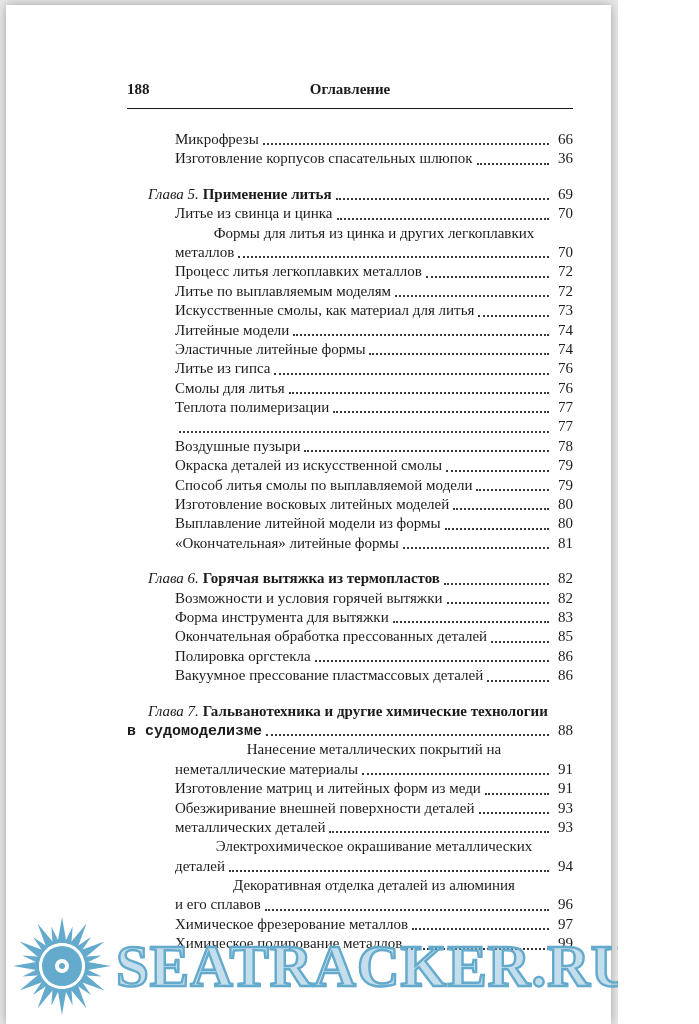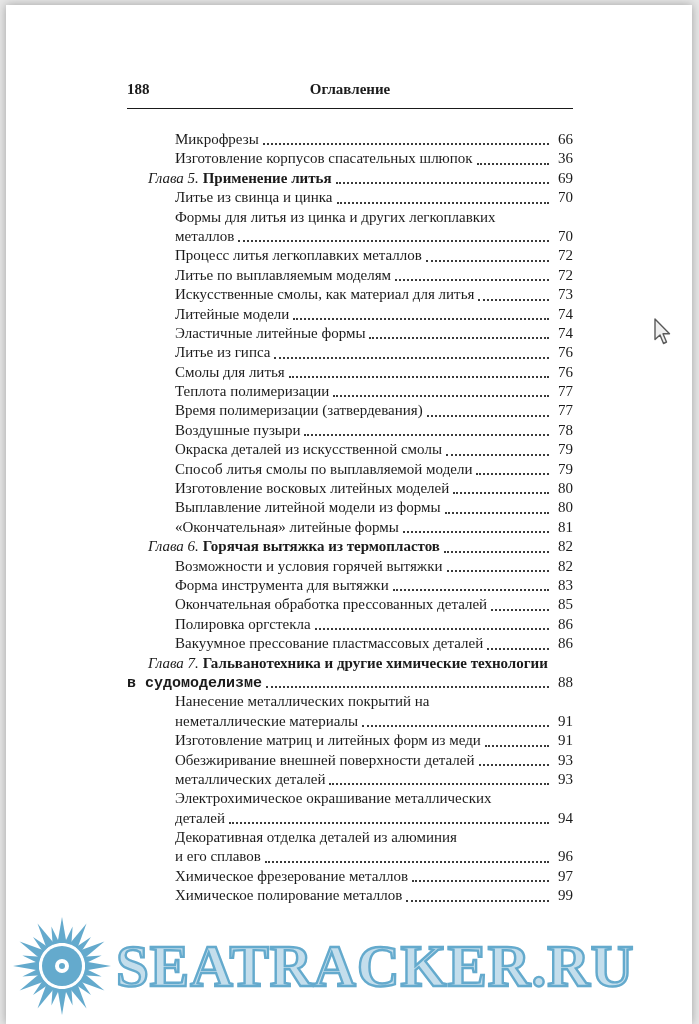--- a/index.html
+++ b/index.html
@@ -1,18 +1,18 @@
 <!DOCTYPE html>
 <html><head>
 <meta charset="utf-8">
 <style>
   html, body { margin: 0; padding: 0; }
   .screen {
     position: relative;
-    width: 699px; height: 1024px;
+    width: 618px; height: 1024px;
     background: #e7e7e7;
     overflow: hidden;
     font-family: "Liberation Serif", serif;
   }
   .paper {
     position: absolute;
     left: 6px; right: 7px; top: 5px; bottom: 0;
     background: #ffffff;
     box-shadow: 0 0 9px rgba(0,0,0,0.30);
   }
@@ -39,22 +39,22 @@
   }
   .toc { margin-top: 21px; }
   .row {
     display: flex;
     align-items: baseline;
     line-height: 19.4px;
     height: 19.4px;
     white-space: pre;
     overflow: hidden;
   }
-  .row.entry, .row.entry-head { padding-left: 48px; }
-  .row.chapter, .row.chapter-head { padding-left: 21px; }
+  .row.entry, .row.entry-head { padding-left: 48px; justify-content: center; }
+  .row.chapter, .row.chapter-head { padding-left: 21px; margin-top: 16px; }
   .row.chapter-cont { padding-left: 0; }
   .row .prefix { font-style: italic; flex: 0 0 auto; }
   .row .title { font-weight: 700; flex: 0 0 auto; }
   .row.chapter-cont .text { font-weight: 700; font-family: Liberation Mono, monospace; }
   .row .text { flex: 0 0 auto; }
   .row .leader {
     flex: 1 1 auto;
     min-width: 8px;
     align-self: flex-end;
     border-bottom: 2px dotted #3a3a3a;
@@ -110,21 +110,21 @@
           <div class="row entry-head"><span class="text">Формы для литья из цинка и других легкоплавких</span></div>
           <div class="row entry"><span class="text">металлов</span><span class="leader"></span><span class="page">70</span></div>
           <div class="row entry"><span class="text">Процесс литья легкоплавких металлов</span><span class="leader"></span><span class="page">72</span></div>
           <div class="row entry"><span class="text">Литье по выплавляемым моделям</span><span class="leader"></span><span class="page">72</span></div>
           <div class="row entry"><span class="text">Искусственные смолы, как материал для литья</span><span class="leader"></span><span class="page">73</span></div>
           <div class="row entry"><span class="text">Литейные модели</span><span class="leader"></span><span class="page">74</span></div>
           <div class="row entry"><span class="text">Эластичные литейные формы</span><span class="leader"></span><span class="page">74</span></div>
           <div class="row entry"><span class="text">Литье из гипса</span><span class="leader"></span><span class="page">76</span></div>
           <div class="row entry"><span class="text">Смолы для литья</span><span class="leader"></span><span class="page">76</span></div>
           <div class="row entry"><span class="text">Теплота полимеризации</span><span class="leader"></span><span class="page">77</span></div>
-          <div class="row entry"><span class="text">Время полимеризации (затвердевания)</span><span class="leader"></span><span class="page">77</span></div>
+          <div class="row entry"><span class="leader"></span><span class="page">77</span></div>
           <div class="row entry"><span class="text">Воздушные пузыри</span><span class="leader"></span><span class="page">78</span></div>
           <div class="row entry"><span class="text">Окраска деталей из искусственной смолы</span><span class="leader"></span><span class="page">79</span></div>
           <div class="row entry"><span class="text">Способ литья смолы по выплавляемой модели</span><span class="leader"></span><span class="page">79</span></div>
           <div class="row entry"><span class="text">Изготовление восковых литейных моделей</span><span class="leader"></span><span class="page">80</span></div>
           <div class="row entry"><span class="text">Выплавление литейной модели из формы</span><span class="leader"></span><span class="page">80</span></div>
           <div class="row entry"><span class="text">«Окончательная» литейные формы</span><span class="leader"></span><span class="page">81</span></div>
           <div class="row chapter"><span class="prefix">Глава 6. </span><span class="title">Горячая вытяжка из термопластов</span><span class="leader"></span><span class="page">82</span></div>
           <div class="row entry"><span class="text">Возможности и условия горячей вытяжки</span><span class="leader"></span><span class="page">82</span></div>
           <div class="row entry"><span class="text">Форма инструмента для вытяжки</span><span class="leader"></span><span class="page">83</span></div>
           <div class="row entry"><span class="text">Окончательная обработка прессованных деталей</span><span class="leader"></span><span class="page">85</span></div>

